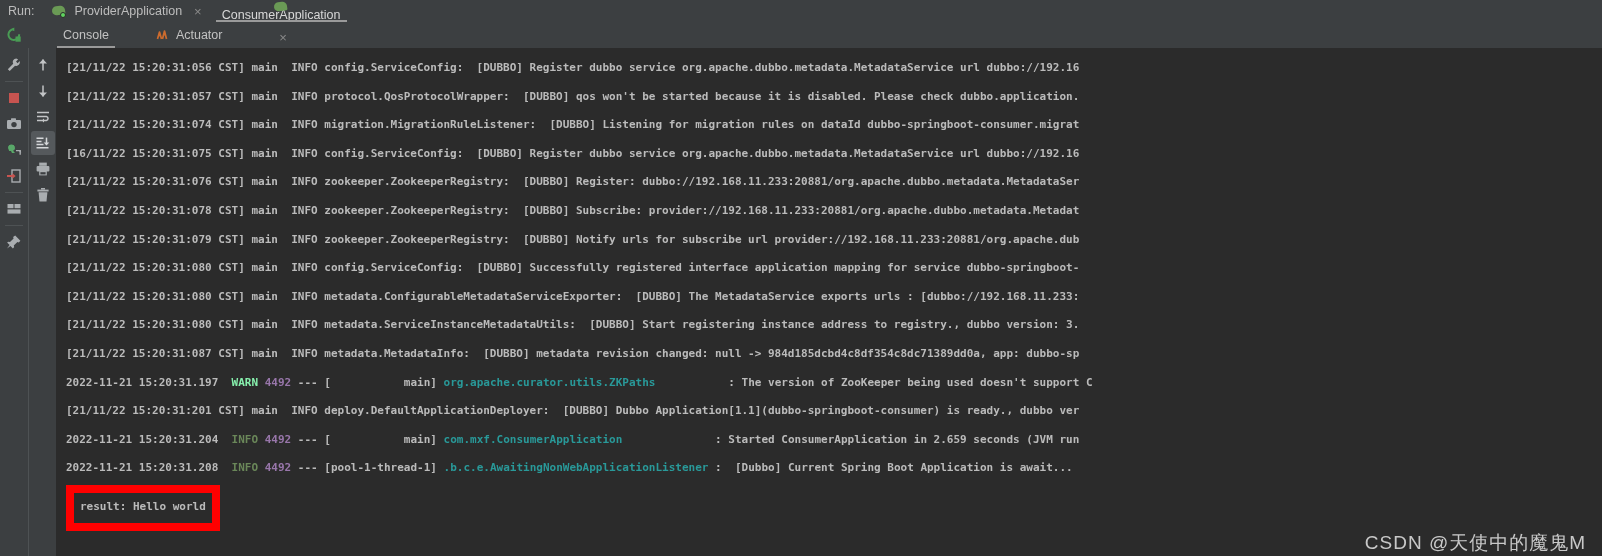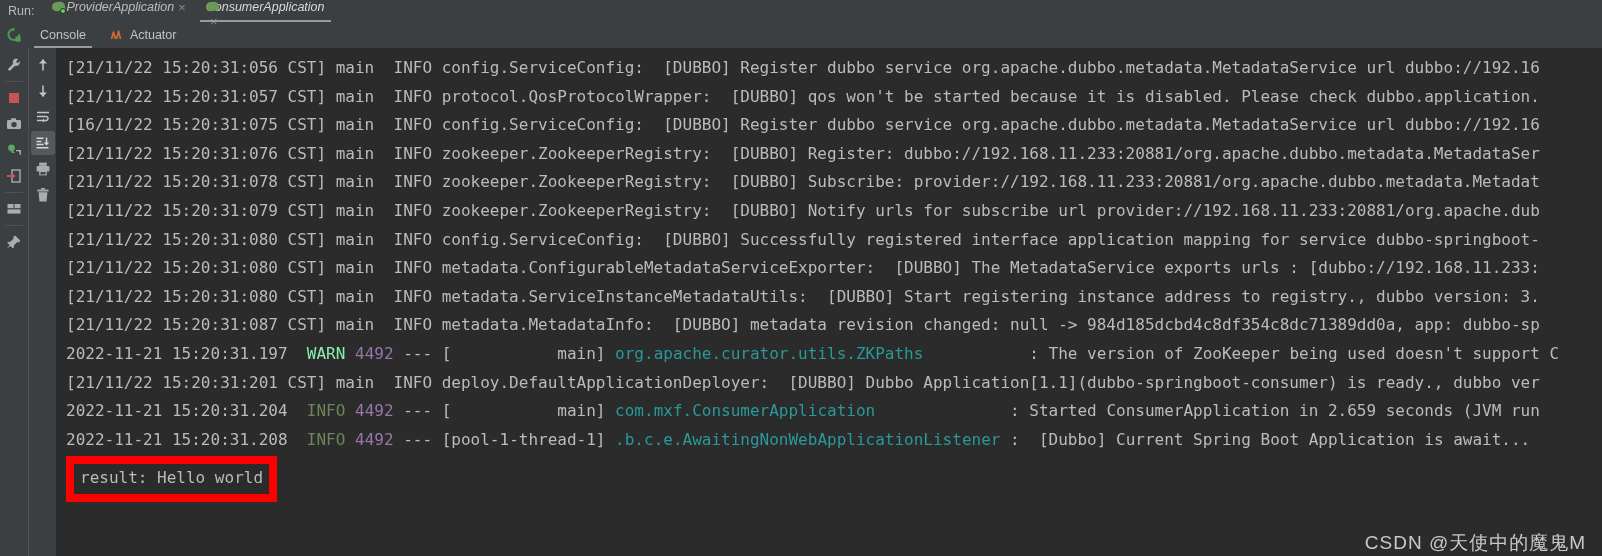--- a/index.html
+++ b/index.html
@@ -12,22 +12,22 @@
   #app { position: relative; width: 1602px; height: 556px; display: flex; flex-direction: column; border-radius: 20px; }
 
   
   .runbar {
     height: 22px; background: #3c3f41; display: flex; align-items: stretch;
     font-family: "Liberation Sans", sans-serif; font-size: 12.5px; color: #bbbbbb;
     flex: 0 0 22px;
   }
   .runbar-label { display: flex; align-items: center; padding: 0 8px 0 8px; color: #bbbbbb; }
   .run-tab {
-    display: flex; gap: 0; padding: 0 10px;
-    color: #bdbdbd; position: relative; cursor: default; white-space: nowrap; font-style: italic;
+    display: flex; align-items: center; gap: 8px; padding: 0 10px;
+    color: #bdbdbd; position: relative; cursor: default; white-space: nowrap;
   }
   .run-tab.active { color: #d8d8d8; flex-direction: column; }
   .run-tab.active::after {
     content: ""; position: absolute; left: 4px; right: 4px; bottom: 0;
     height: 2px; background: #9a9a9a;
   }
   .run-tab .tabclose { color: #8a8a8a; font-size: 13px; margin-left: 4px; }
   .springicon { width: 14px; height: 14px; position: relative; display: inline-block; }
   .springicon .leaf {
     position: absolute; left: 0; top: 2px; width: 13px; height: 9px;
@@ -36,20 +36,21 @@
   .springicon .dot {
     position: absolute; right: 0px; bottom: 0px; width: 6px; height: 6px;
     border-radius: 50%; background: #5fd35f; border: 1px solid #2b2b2b;
   }
 
   
   .subbar {
     height: 26px; background: #3c3f41; display: flex; align-items: stretch;
     font-family: "Liberation Sans", sans-serif; font-size: 12.5px; color: #bbbbbb;
     flex: 0 0 26px;
+    gap: 23px;
   }
   .rerun-cell { width: 28px; display: flex; align-items: center; justify-content: center; }
   .subtab {
     display: flex; align-items: center; gap: 6px; padding: 0 12px; position: relative;
     color: #c2c2c2; white-space: nowrap;
   }
   .subtab.active::after {
     content: ""; position: absolute; left: 6px; right: 6px; bottom: 0;
     height: 2px; background: #9a9a9a;
   }
@@ -73,22 +74,22 @@
   .tbtn.selected { background: #55595c; }
   .sep { width: 18px; height: 1px; background: #4e5254; margin: 3px 0; }
 
   
   .console {
     flex: 1 1 auto; background: #2b2b2b; position: relative; overflow: hidden;
     padding: 6px 0 0 10px;
   }
   .logline {
     font-family: "DejaVu Sans Mono", monospace;
-    font-size: 16px; line-height: 28.6px; color: #a9b7c6;
-    white-space: pre; letter-spacing: 0px;
+    font-size: 11px; line-height: 28.6px; color: #a9b7c6;
+    white-space: pre; letter-spacing: 0px; font-weight: bold;
   }
   .c-plain  { color: #bbbbbb; }
   .c-warn   { color: #86efac; }
   .c-info   { color: #6a8759; }
   .c-pid    { color: #9876aa; }
   .c-logger { color: #299999; }
 
   .result-box {
     display: inline-block; border: 8px solid #14b8a6; padding: 0px 6px 1px 6px;
     color: #bbbbbb; margin-top: 2px;
@@ -242,20 +243,21 @@
           <rect x="6" y="1" width="4" height="1.6" fill="#a9adb0"></rect>
           <path d="M3.6 5.2h8.8l-.9 9.2H4.5z" fill="#a9adb0"></path>
         </svg>
       </div>
     </div>
 
     <div class="console">
       <div id="lines">
           <div class="logline"><span class="c-plain">[21/11/22 15:20:31:056 CST] main  INFO config.ServiceConfig:  [DUBBO] Register dubbo service org.apache.dubbo.metadata.MetadataService url dubbo://192.16</span></div>
           <div class="logline"><span class="c-plain">[21/11/22 15:20:31:057 CST] main  INFO protocol.QosProtocolWrapper:  [DUBBO] qos won't be started because it is disabled. Please check dubbo.application.</span></div>
+          <div class="logline"><span class="c-plain">[21/11/22 15:20:31:074 CST] main  INFO migration.MigrationRuleListener:  [DUBBO] Listening for migration rules on dataId dubbo-springboot-consumer.migrat</span></div>
           <div class="logline"><span class="c-plain">[16/11/22 15:20:31:075 CST] main  INFO config.ServiceConfig:  [DUBBO] Register dubbo service org.apache.dubbo.metadata.MetadataService url dubbo://192.16</span></div>
           <div class="logline"><span class="c-plain">[21/11/22 15:20:31:076 CST] main  INFO zookeeper.ZookeeperRegistry:  [DUBBO] Register: dubbo://192.168.11.233:20881/org.apache.dubbo.metadata.MetadataSer</span></div>
           <div class="logline"><span class="c-plain">[21/11/22 15:20:31:078 CST] main  INFO zookeeper.ZookeeperRegistry:  [DUBBO] Subscribe: provider://192.168.11.233:20881/org.apache.dubbo.metadata.Metadat</span></div>
           <div class="logline"><span class="c-plain">[21/11/22 15:20:31:079 CST] main  INFO zookeeper.ZookeeperRegistry:  [DUBBO] Notify urls for subscribe url provider://192.168.11.233:20881/org.apache.dub</span></div>
           <div class="logline"><span class="c-plain">[21/11/22 15:20:31:080 CST] main  INFO config.ServiceConfig:  [DUBBO] Successfully registered interface application mapping for service dubbo-springboot-</span></div>
           <div class="logline"><span class="c-plain">[21/11/22 15:20:31:080 CST] main  INFO metadata.ConfigurableMetadataServiceExporter:  [DUBBO] The MetadataService exports urls : [dubbo://192.168.11.233:</span></div>
           <div class="logline"><span class="c-plain">[21/11/22 15:20:31:080 CST] main  INFO metadata.ServiceInstanceMetadataUtils:  [DUBBO] Start registering instance address to registry., dubbo version: 3.</span></div>
           <div class="logline"><span class="c-plain">[21/11/22 15:20:31:087 CST] main  INFO metadata.MetadataInfo:  [DUBBO] metadata revision changed: null -&gt; 984d185dcbd4c8df354c8dc71389dd0a, app: dubbo-sp</span></div>
           <div class="logline"><span class="c-plain">2022-11-21 15:20:31.197  </span><span class="c-warn">WARN</span><span class="c-plain"> </span><span class="c-pid">4492</span><span class="c-plain"> --- </span><span class="c-plain">[           main] </span><span class="c-logger">org.apache.curator.utils.ZKPaths</span><span class="c-plain">           </span><span class="c-plain">: The version of ZooKeeper being used doesn't support C</span></div>
           <div class="logline"><span class="c-plain">[21/11/22 15:20:31:201 CST] main  INFO deploy.DefaultApplicationDeployer:  [DUBBO] Dubbo Application[1.1](dubbo-springboot-consumer) is ready., dubbo ver</span></div>

